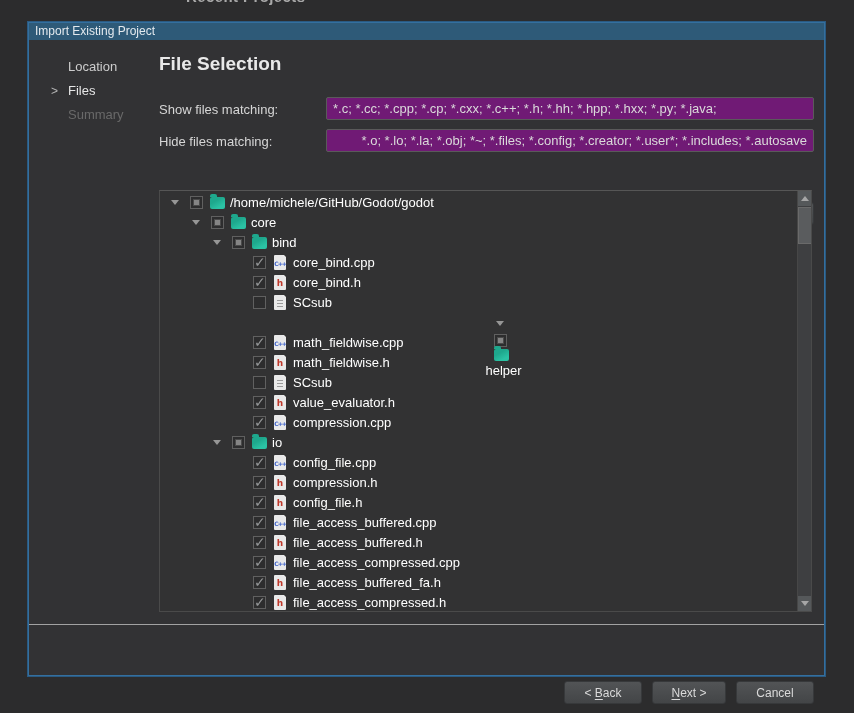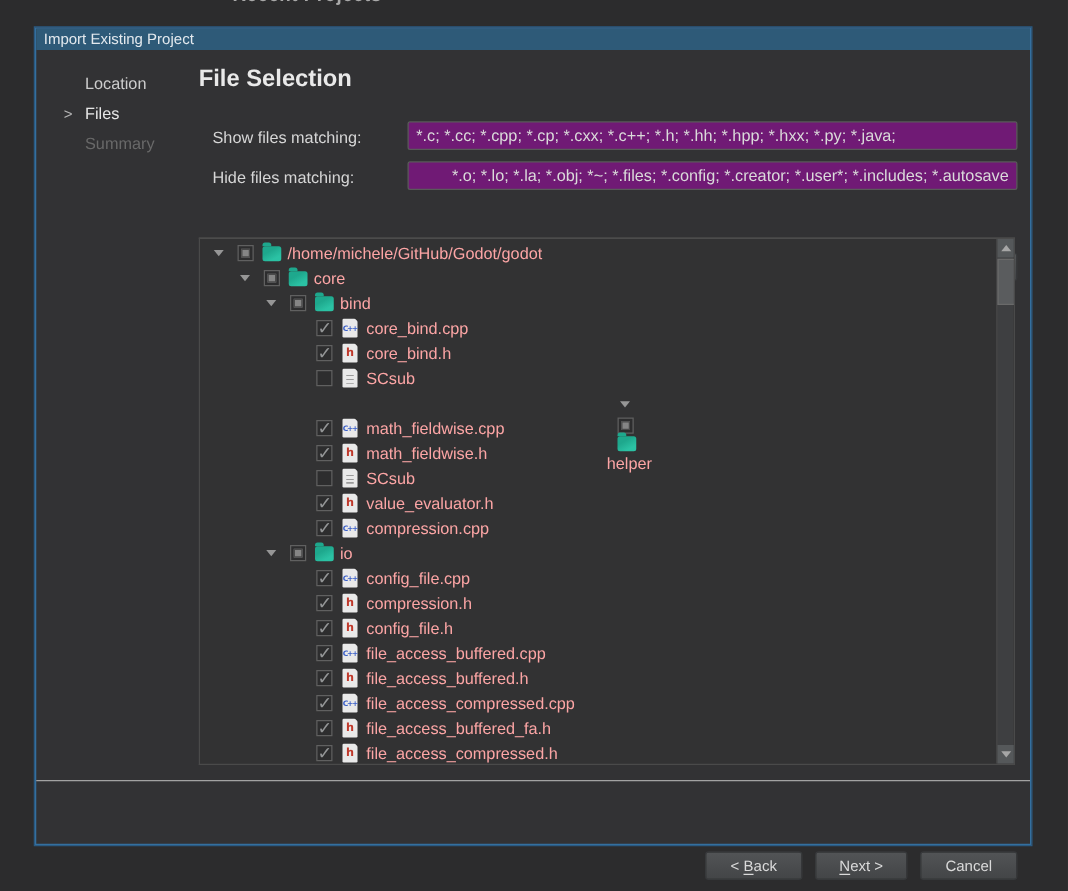--- a/index.html
+++ b/index.html
@@ -35,21 +35,21 @@
     position:absolute;left:-17px;top:0;color:#b5b5b5;font-size:12px;display:none;
   }
   .step.current{color:#e6e6e6;}
   .step.current .chev{display:inline;}
   .step.disabled{color:#696969;}
   
   .heading{
     position:absolute;left:130px;top:13px;
     font-size:19px;font-weight:bold;color:#e9e9e9;
   }
-  .field-label{position:absolute;left:141px;font-size:13px;color:#d6d6d6;}
+  .field-label{position:absolute;left:130px;font-size:13px;color:#d6d6d6;}
   .lab-show{top:62px;} .lab-hide{top:94px;}
   .filter-input{
     position:absolute;left:297px;width:474px;height:21px;
     background:#701a75;border:1px solid #5a5a5a;border-radius:2px;
     font-size:13px;color:#dadada;line-height:21px;padding:0 6px;
     white-space:nowrap;overflow:hidden;display:flex;
   }
   .inp-show{top:57px;}
   .inp-hide{top:89px;justify-content:flex-end;}
   .filter-input span{white-space:nowrap;flex:0 0 auto;}
@@ -61,21 +61,21 @@
     box-sizing:border-box;cursor:default;margin-top:41px;
   }
   .apply-btn{position:absolute;left:629px;top:121px;width:156px;height:23px;}
   
   .tree{
     position:absolute;left:130px;top:150px;width:653px;height:422px;
     background:#323233;border:1px solid #4a4a4a;border-top-color:#565656;
     overflow:hidden;box-sizing:border-box;
   }
   .tree-rows{position:absolute;left:0;top:1px;right:14px;}
-  .tree-row{height:20px;display:flex;align-items:center;font-size:13px;color:#fca5a5;}
+  .tree-row{height:20px;display:flex;align-items:center;font-size:13px;color:#ffffff;}
   .exp-slot{width:22px;flex:0 0 22px;display:flex;align-items:center;}
   .expander{
     width:0;height:0;margin-left:3px;
     border-left:4px solid transparent;border-right:4px solid transparent;
     border-top:5px solid #969696;
   }
   .checkbox{
     width:11px;height:11px;flex:0 0 11px;margin-right:6px;
     background:#2d2d2e;border:1px solid #606060;position:relative;
   }

